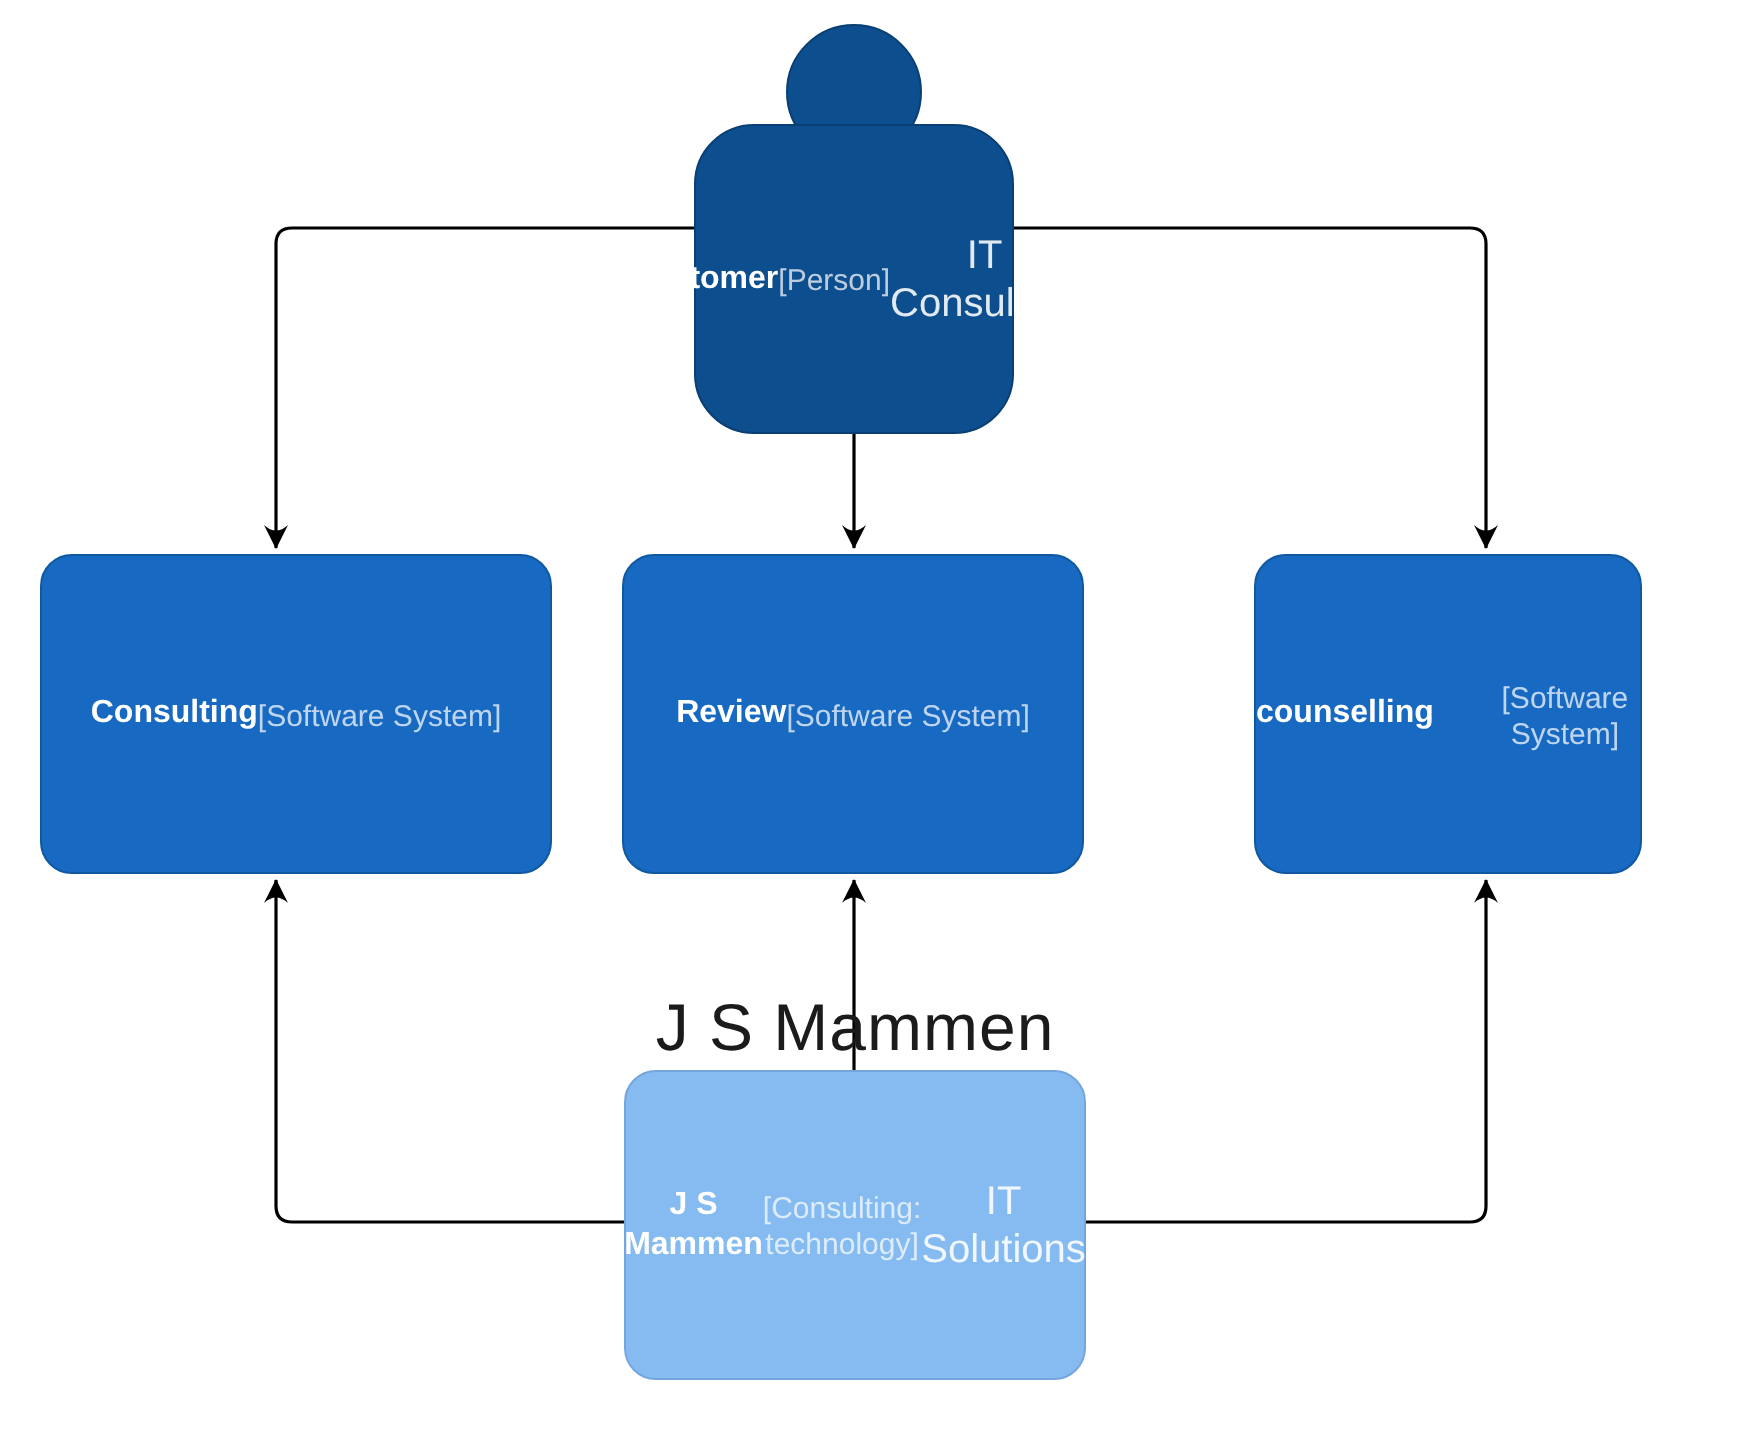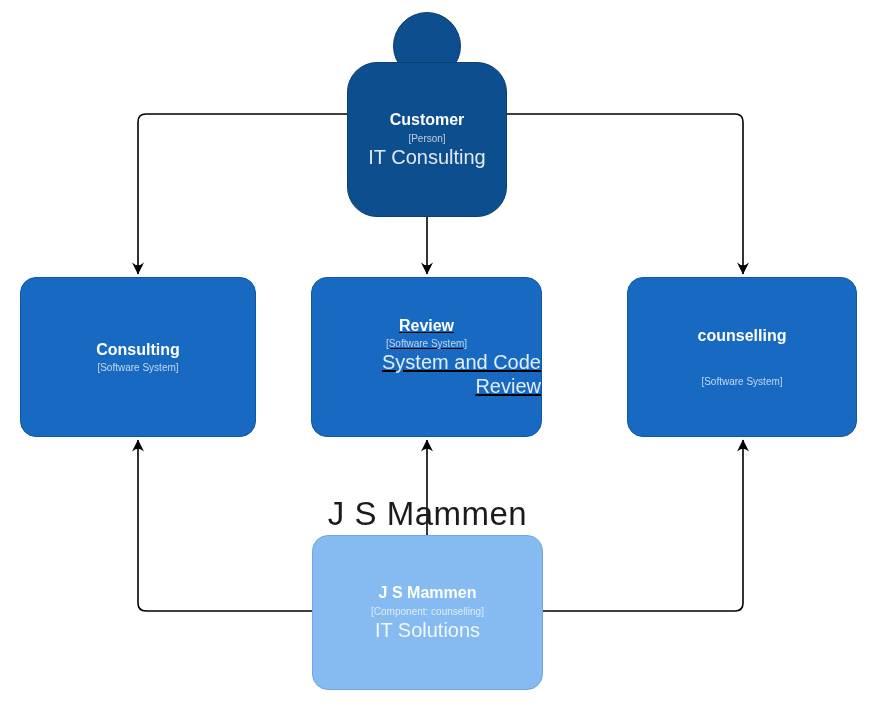--- a/index.html
+++ b/index.html
@@ -34,54 +34,54 @@
     font-size: 33px;
     line-height: 1.0;
     letter-spacing: 0.5px;
     color: var(--title-text, #1b1b1b);
     z-index: 2;
   }
   .node {
     position: absolute;
     box-sizing: border-box;
     display: flex;
-    flex-direction: column;
+    flex-direction: row;
     align-items: center;
     justify-content: center;
-    text-align: right;
+    text-align: center;
     z-index: 3;
   }
   .node-title {
     font-size: 16px;
     font-weight: bold;
     line-height: 1.2;
     color: var(--node-title-text, #ffffff);
   }
   .node-meta {
-    font-size: 10px;
+    font-size: 15px;
     line-height: 1.2;
     margin-top: 3px;
     color: rgba(255,255,255,0.72);
   }
   .node-desc {
     font-size: 20px;
     line-height: 1.2;
     color: rgba(255,255,255,0.88);
   }
   .system-box {
     background: var(--system-fill, #1769c2);
     border: 1px solid var(--system-border, #10589f);
     border-radius: 16px;
-    width: 236px;
+    width: 256px;
     height: 160px;
     top: 277px;
   }
   .system-box.pos-0 { left: 20px; }
-  .system-box.pos-1 { left: 311px; width: 231px; text-decoration: underline; }
-  .system-box.pos-2 { left: 627px; width: 230px; gap: 28px; }
+  .system-box.pos-1 { left: 311px; width: 231px; }
+  .system-box.pos-2 { left: 627px; width: 194px; gap: 28px; }
   .component-box {
     background: var(--component-fill, #85bbf0);
     border: 1px solid var(--component-border, #74a6dd);
     border-radius: 16px;
     left: 312px;
     top: 535px;
     width: 231px;
     height: 155px;
   }
   .person-head {
@@ -136,27 +136,26 @@
   </div>
 
   <div class="node system-box pos-0">
     <div class="node-title">Consulting</div>
     <div class="node-meta">[Software System]</div>
   </div>
 
   <div class="node system-box pos-1">
     <div class="node-title">Review</div>
     <div class="node-meta">[Software System]</div>
-    <div class="node-desc">System and Code Review</div>
   </div>
 
   <div class="node system-box pos-2">
     <div class="node-title">counselling</div>
     <div class="node-meta">[Software System]</div>
   </div>
 
   <div class="node component-box">
     <div class="node-title">J S Mammen</div>
-    <div class="node-meta">[Component: counselling]</div>
+    <div class="node-meta">[Consulting: technology]</div>
     <div class="node-desc">IT Solutions</div>
   </div>
 
 </div>
 
 </body></html>

